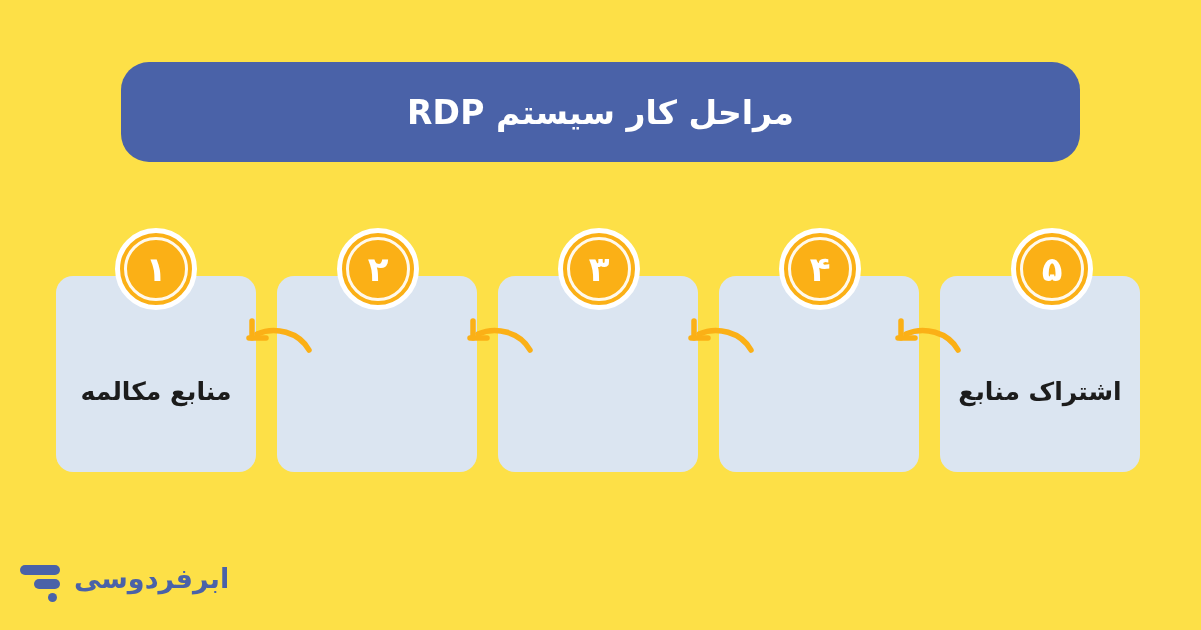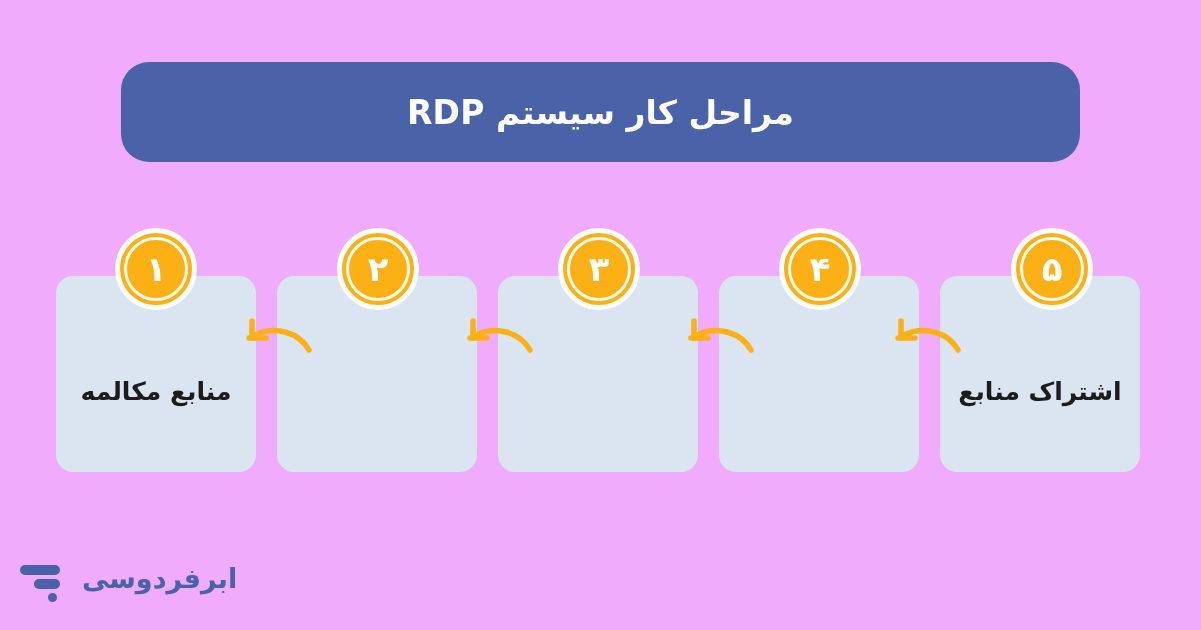--- a/index.html
+++ b/index.html
@@ -11,21 +11,21 @@
     width: 1201px;
     height: 630px;
     position: relative;
     overflow: hidden;
     font-family: "DejaVu Sans", "Liberation Sans", sans-serif;
   }
 
   #infographic {
     position: absolute;
     inset: 0;
-    background: #f0abfc;
+    background: #fde047;
   }
 
   
   .title-banner {
     position: absolute;
     left: 121px;
     top: 62px;
     width: 959px;
     height: 100px;
     background: #4a62a8;
@@ -134,21 +134,21 @@
 
   
   .logo {
     position: absolute;
     left: 18px;
     top: 552px;
     height: 50px;
     display: flex;
     flex-direction: row-reverse;
     align-items: center;
-    gap: 22px;
+    gap: 14px;
   }
   .logo-mark {
     width: 42px;
     height: 42px;
     position: relative;
     flex: 0 0 42px;
   }
   .logo-bar-1 {
     position: absolute;
     right: 0;

